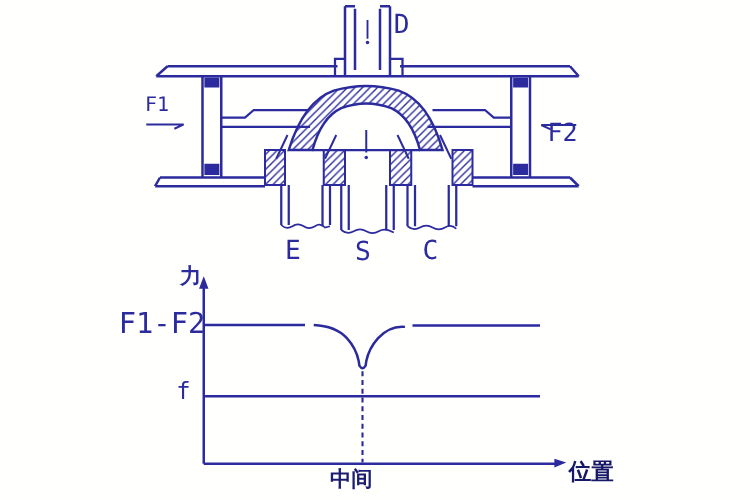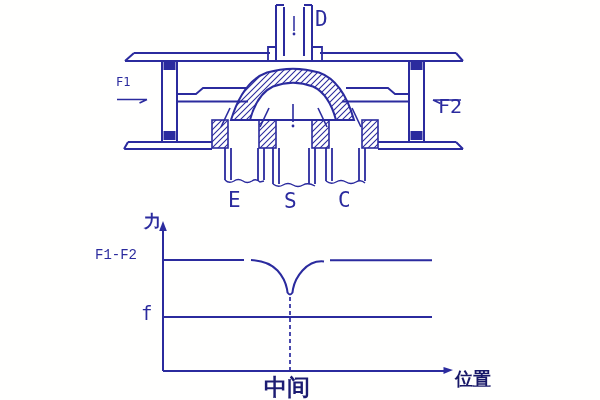--- a/index.html
+++ b/index.html
@@ -6,30 +6,30 @@
   .stage{
     position:relative;width:600px;height:400px;background:#fffffe;
     overflow:hidden;font-family:"DejaVu Sans",sans-serif;
   }
   .stage svg{position:absolute;left:0;top:0;}
   .lbl{
     position:absolute;color:#2b2b9e;line-height:1;white-space:nowrap;
     font-family:"DejaVu Sans Mono","Liberation Mono",monospace;
   }
   .lbl-d {left:315px;top:9px;font-size:21px;}
-  .lbl-f1{left:116px;top:76px;font-size:12px;}
+  .lbl-f1{left:116px;top:76px;font-size:16px;}
   .lbl-f2{left:438px;top:73px;font-size:20px;margin-top:23px;}
   .lbl-e {left:228px;top:190px;font-size:21px;}
   .lbl-s {left:284px;top:191px;font-size:21px;}
   .lbl-c {left:338px;top:190px;font-size:21px;}
   .lbl-li {left:144px;top:213px;font-size:17px;font-weight:bold;font-family:"DejaVu Sans",sans-serif;}
-  .lbl-f1f2{left:95px;top:248px;font-size:14px;font-family:Liberation Mono, monospace;}
+  .lbl-f1f2{left:95px;top:248px;font-size:23px;}
   .lbl-f {left:141px;top:304px;font-size:19px;}
-  .lbl-zhongjian{left:264px;top:376px;font-size:23px;font-weight:bold;color:#1c1c72;font-family:"DejaVu Sans",sans-serif;}
-  .lbl-weizhi{left:455px;top:370px;font-size:18px;font-weight:bold;color:#181868;font-family:Liberation Sans, sans-serif;}
+  .lbl-zhongjian{left:264px;top:376px;font-size:17px;font-weight:bold;color:#1c1c72;font-family:"DejaVu Sans",sans-serif;}
+  .lbl-weizhi{left:455px;top:370px;font-size:18px;font-weight:bold;color:#181868;font-family:Liberation Mono, monospace;}
 </style>
 </head>
 <body>
 
 <div class="stage">
 
   <svg width="600" height="400" viewBox="0 0 600 400">
     <defs>
       <pattern id="hatch" patternUnits="userSpaceOnUse" width="6" height="6">
         <path d="M-1,7 L7,-1 M-1,1 L1,-1 M5,7 L7,5" stroke="#2b2b9e" stroke-width="1.1" fill="none"></path>

